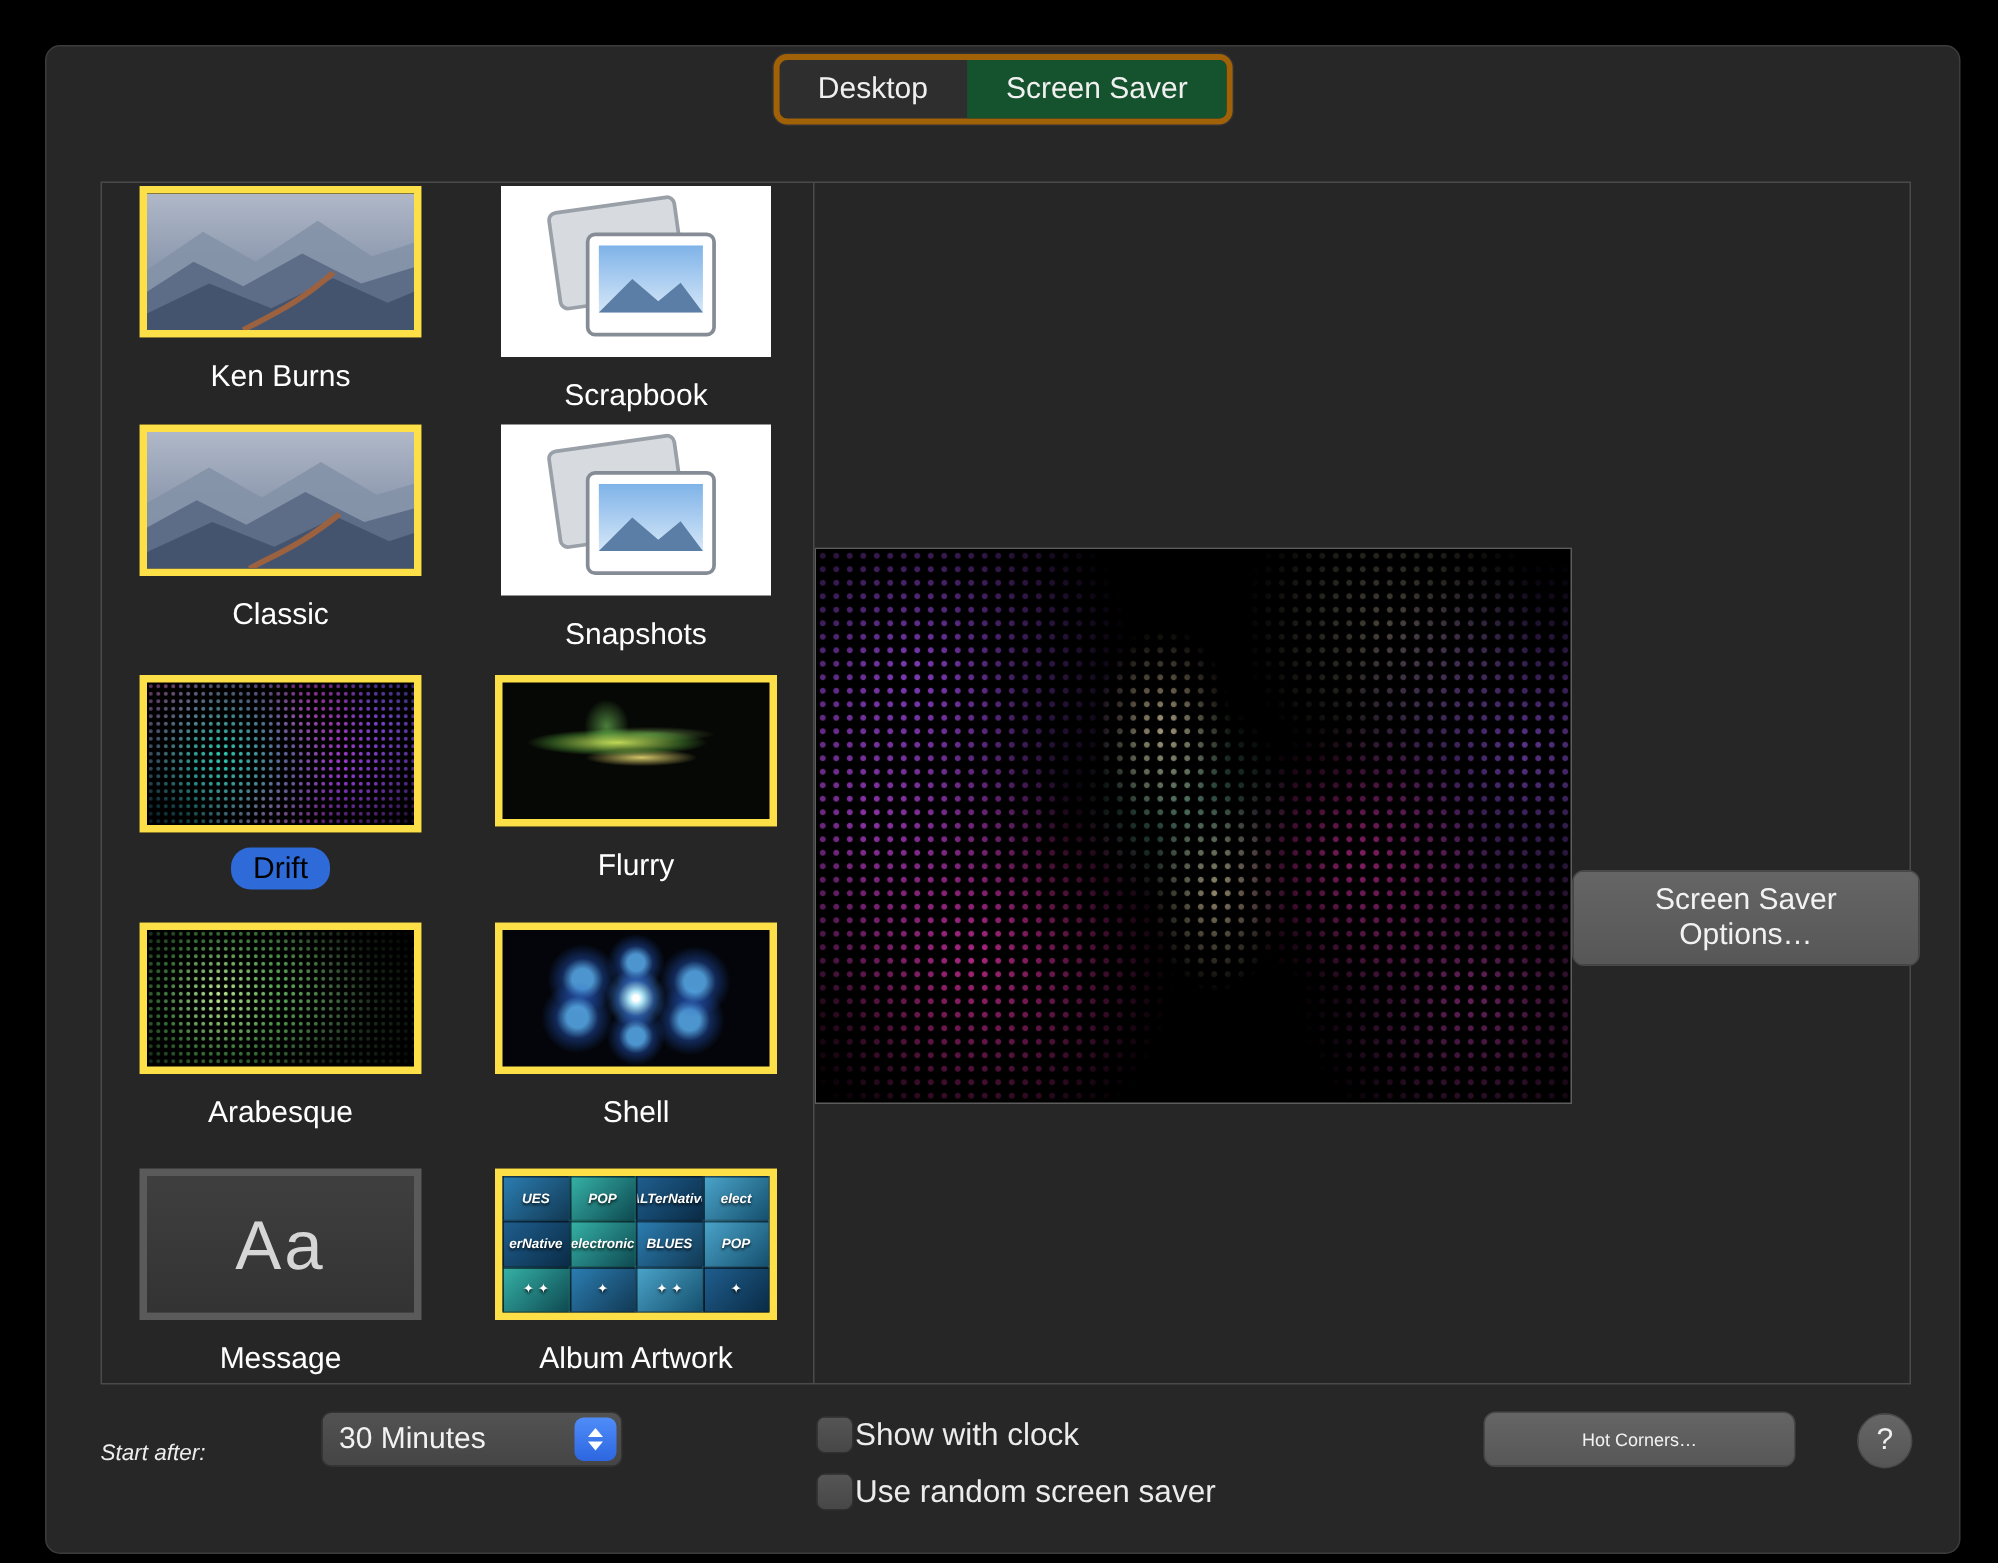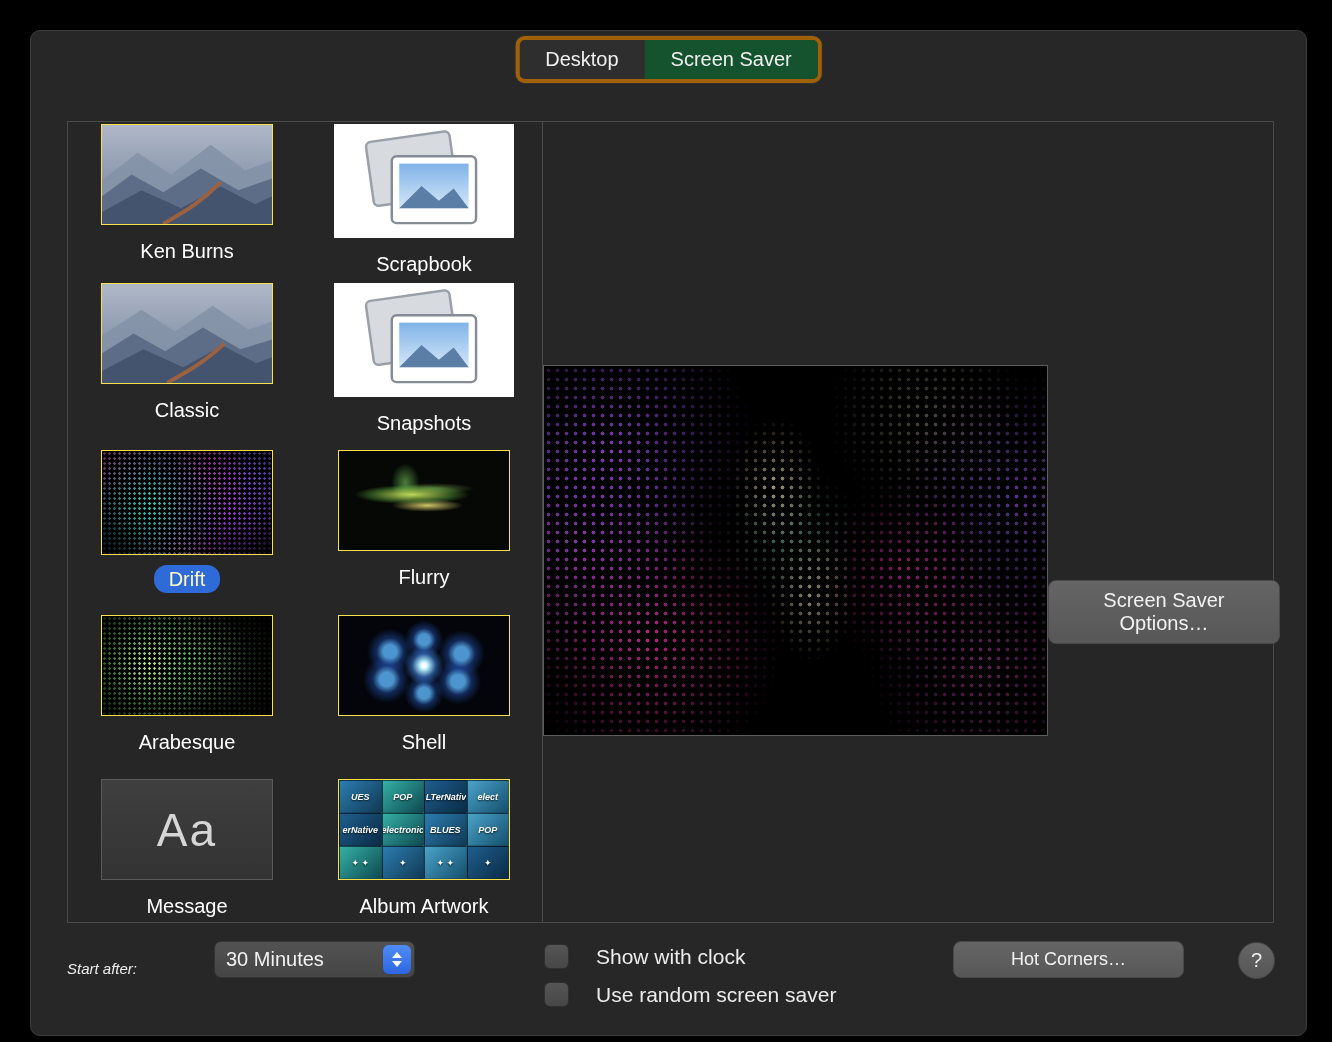--- a/index.html
+++ b/index.html
@@ -17,28 +17,28 @@
   .tab{padding:8px 26px;font-size:20px;color:#f0f0f0;cursor:default;white-space:nowrap;}
   .tab.selected{background:#14532d;border-radius:0;}
 
   
   .content{position:absolute;left:36px;top:90px;width:1207px;height:802px;
            border:1px solid #4a4a4a;box-sizing:border-box;display:flex;background:#262626;}
   .left-panel{width:475px;border-right:1px solid #4a4a4a;box-sizing:border-box;
               display:grid;grid-template-columns:238px 236px;
               grid-template-rows:159px 167px 165px 164px 147px;padding-top:2px;}
   .saver-cell{display:flex;flex-direction:column;align-items:center;}
-  .thumb{width:172px;height:101px;border:1px solid #fde047;box-sizing:border-box;
+  .thumb{width:188px;height:101px;border:5px solid #fde047;box-sizing:border-box;
          position:relative;overflow:hidden;background:#000;flex:none;}
   .thumb svg{display:block;width:100%;height:100%;}
   .thumb-white{width:180px;height:114px;border:none;background:#fff;
                display:flex;align-items:center;justify-content:center;}
   .thumb-drift-sm{height:105px;}
   .saver-label{margin-top:14px;font-size:20px;color:#ffffff;line-height:24px;}
-  .saver-label.pill{margin-top:10px;background:#2e6bd9;color:#fef9c3;border-radius:13px;
+  .saver-label.pill{margin-top:10px;background:#2e6bd9;color:#000000;border-radius:13px;
                     padding:2px 15px;}
 
   
   .dotpaint{position:absolute;inset:0;
     -webkit-mask-image:radial-gradient(circle,#000 1.7px,transparent 2.2px);
     -webkit-mask-size:9px 9px;
     mask-image:radial-gradient(circle,#000 1.7px,transparent 2.2px);
     mask-size:9px 9px;}
   .dots-small{
     -webkit-mask-image:radial-gradient(circle,#000 1.1px,transparent 1.5px);
@@ -118,30 +118,30 @@
           background:linear-gradient(180deg,#525252,#454545);border:1px solid #333;
           border-radius:7px;box-sizing:border-box;display:flex;align-items:center;cursor:default;}
   .select-value{flex:1;padding-left:11px;font-size:20px;color:#f2f2f2;}
   .stepper{width:28px;height:29px;margin-right:3px;border-radius:6px;
            background:linear-gradient(180deg,#4f8df9,#2d66e0);display:flex;flex-direction:column;
            align-items:center;justify-content:center;gap:3px;}
   .chev{width:0;height:0;border-left:5px solid transparent;border-right:5px solid transparent;}
   .chev.up{border-bottom:6px solid #fff;}
   .chev.down{border-top:6px solid #fff;}
 
-  .checkbox-row{position:absolute;left:513px;display:flex;align-items:center;gap:27px;}
+  .checkbox-row{position:absolute;left:513px;display:flex;align-items:center;gap:1px;}
   .cbrow1{top:913px;}
   .cbrow2{top:951px;}
   .checkbox{width:25px;height:25px;border-radius:6px;background:linear-gradient(180deg,#555,#474747);
             border:1px solid #303030;box-sizing:border-box;cursor:default;}
   .checkbox-label{font-size:21px;color:#ececec;}
 
-  .hot-corners-btn{position:absolute;left:922px;top:910px;width:231px;height:37px;
+  .hot-corners-btn{position:absolute;left:958px;top:910px;width:208px;height:37px;
                    background:linear-gradient(180deg,#656565,#575757);border:1px solid #494949;
-                   border-radius:8px;color:#f2f2f2;font-size:18px;cursor:default;}
+                   border-radius:8px;color:#f2f2f2;font-size:12px;cursor:default;}
   .help-btn{position:absolute;left:1207px;top:911px;width:35px;height:35px;border-radius:50%;
             background:linear-gradient(180deg,#666,#555);border:1px solid #494949;color:#f0f0f0;
             font-size:20px;display:flex;align-items:center;justify-content:center;cursor:default;}
 </style>
 </head>
 <body>
 
 <svg width="0" height="0" style="position:absolute" aria-hidden="true">
   <defs>
     <linearGradient id="mtn-sky" x1="0" y1="0" x2="0" y2="1">

